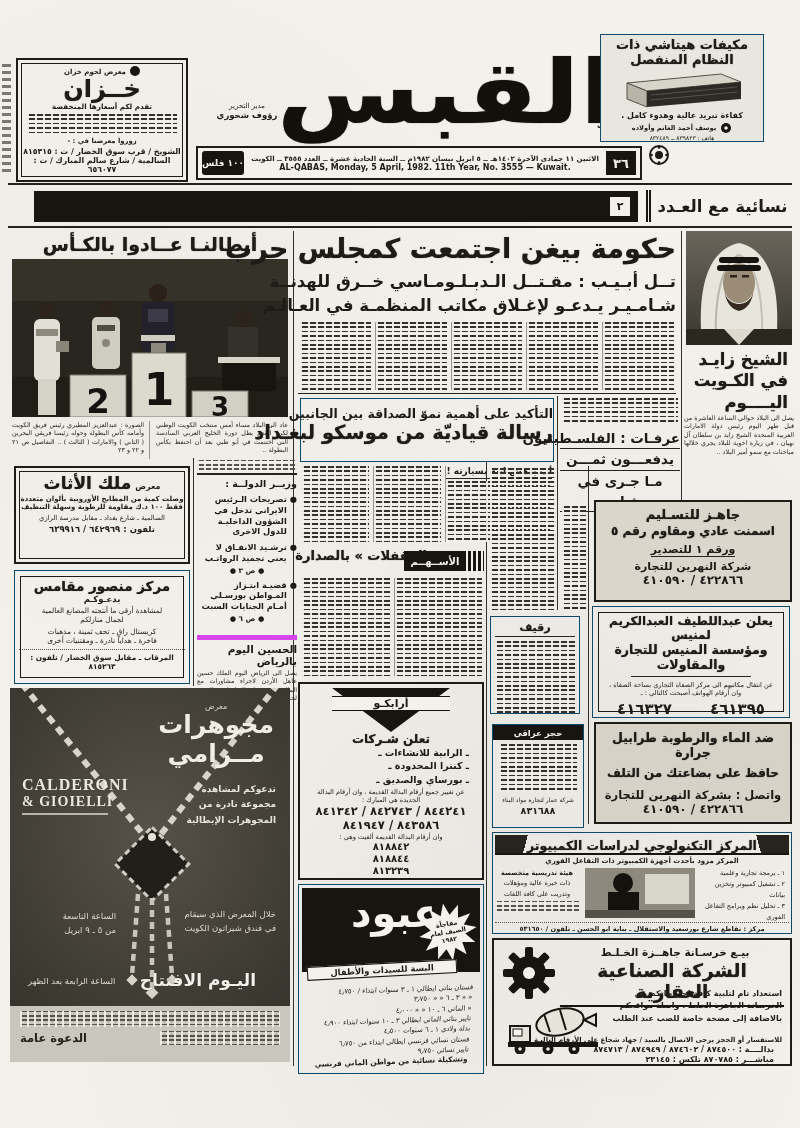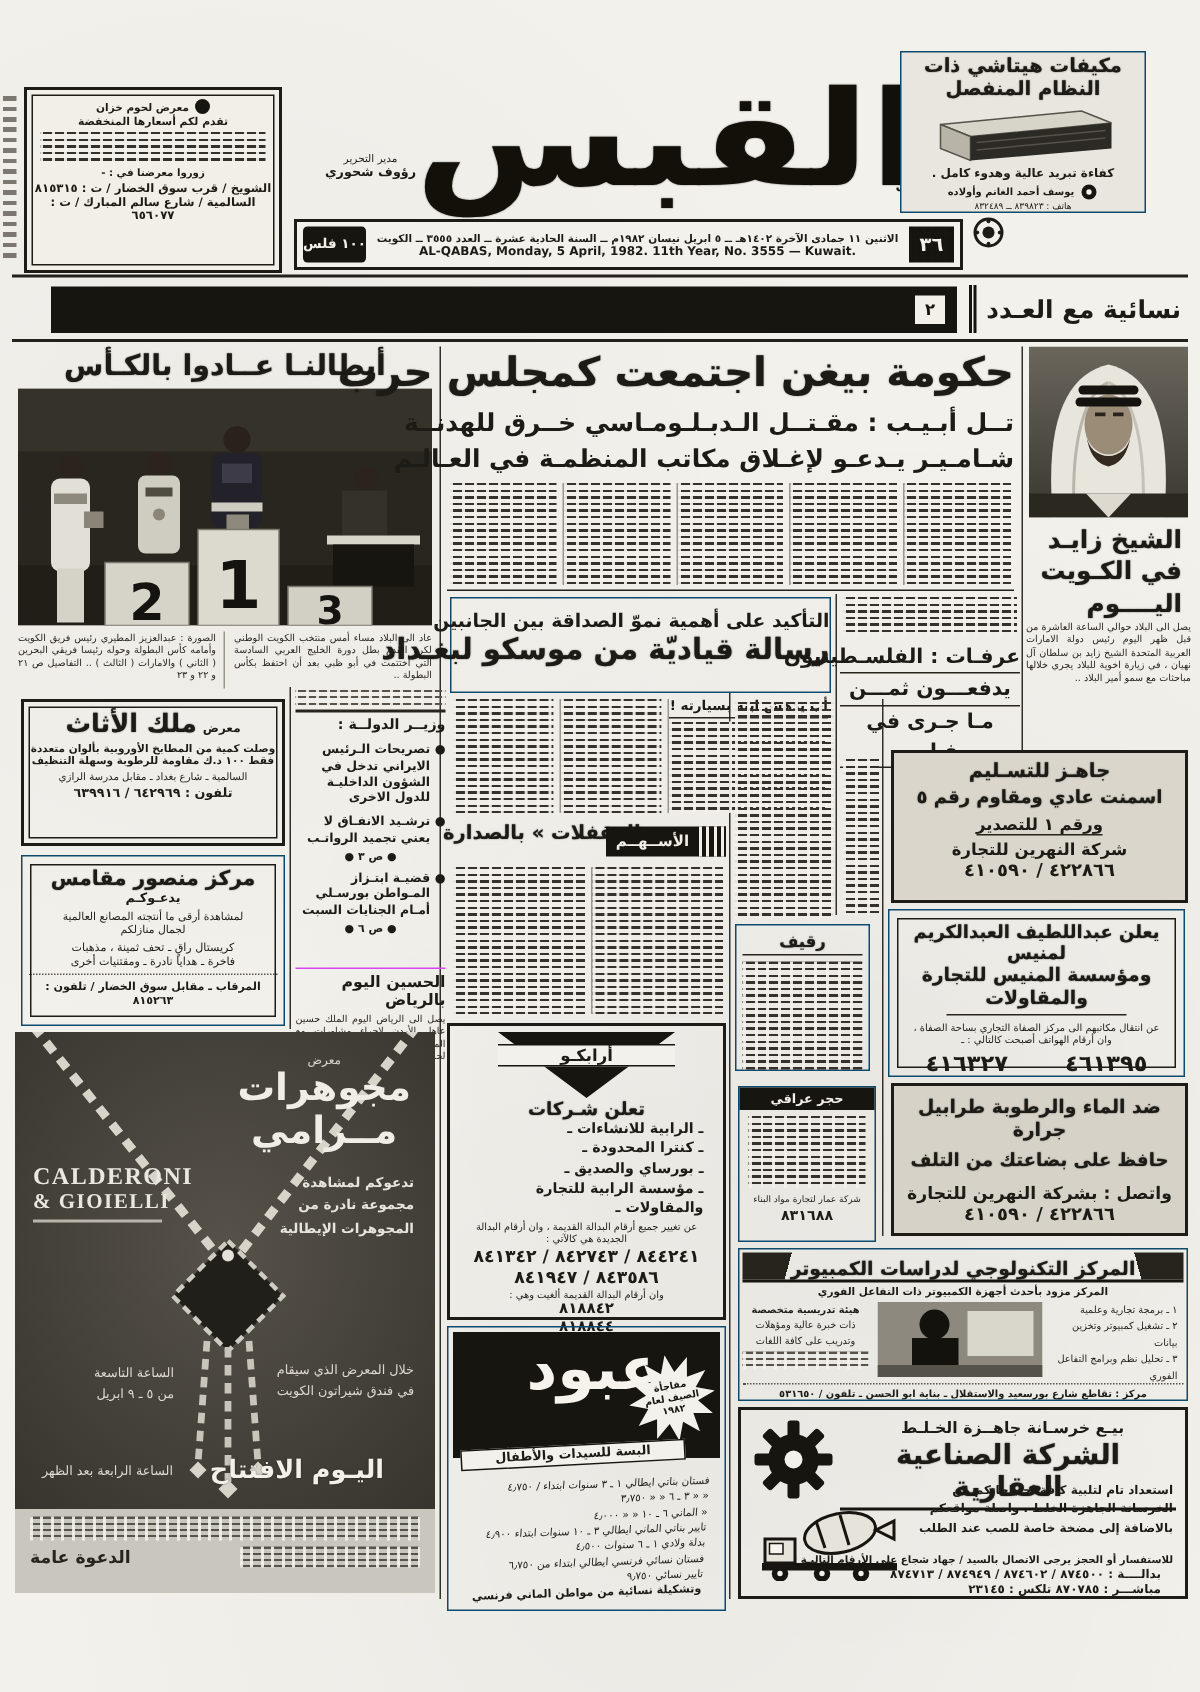--- a/index.html
+++ b/index.html
@@ -59,20 +59,21 @@
 <div class="hr" style="left:8px;top:226px;width:784px;height:2px"></div>
 <div class="hr" style="left:298px;top:393px;width:378px;height:1px"></div>
 
 <div class="abs greek-v" style="left:2px;top:60px;width:9px;height:112px;opacity:.7"></div>
 
 <div class="abs bx2" style="left:16px;top:58px;width:172px;height:124px;padding:3px;outline:1px solid #1e1c17;outline-offset:-6px;background:#f1efe8;text-align:center">
   <div style="display:flex;justify-content:center;align-items:flex-end;gap:4px;margin-top:3px">
     <span style="width:10px;height:10px;border-radius:50%;background:#17150f;display:inline-block"></span>
     <span class="b" style="font-size:7px">معرض لحوم خزان</span>
   </div>
+  <div class="b ink" style="font-size:24px;line-height:1.1">خــزان</div>
   <div class="b" style="font-size:7.2px">تقدم لكم أسعارها المنخفضة</div>
   <div class="greek" style="height:20px;margin:3px 6px"></div>
   <div class="b" style="font-size:6.8px">زوروا معرضنا في : -</div>
   <div class="b" style="font-size:7.8px;margin-top:2px">الشويخ / قرب سوق الخضار / ت : ٨١٥٣١٥</div>
   <div class="b" style="font-size:7.8px">السالمية / شارع سالم المبارك / ت : ٦٥٦٠٧٧</div>
 </div>
 
 <div class="abs ctr" style="left:210px;top:102px;width:74px">
   <div style="font-size:7px">مدير التحرير</div>
   <div class="b" style="font-size:8.5px">رؤوف شحوري</div>
@@ -262,21 +263,21 @@
   <div class="m-item">
       <span>●</span>
       <span>ترشـيد الانفـاق لا يعني تجميد الرواتـب</span>
     </div>
   <div class="m-ref">● ص ٣ ●</div>
   <div class="m-item">
       <span>●</span>
       <span>قضيـة ابتـزاز المـواطن بورسـلي أمـام الجنايات السبت</span>
     </div>
   <div class="m-ref">● ص ٦ ●</div>
-  <div class="b" style="font-size:10.5px;margin-top:22px;border-top:1px solid #d946ef;padding-top:3px">الحسين اليوم بالرياض</div>
+  <div class="b" style="font-size:10.5px;margin-top:12px;border-top:5px solid #d946ef;padding-top:3px">الحسين اليوم بالرياض</div>
   <div class="tiny" style="margin-top:2px">يصل الى الرياض اليوم الملك حسين عاهل الأردن لاجراء مشاورات مع الملك فهد حول التطورات بالنسبة لحرب الخليج .</div>
 </div>
 
 <div class="abs bx2 ctr" style="left:14px;top:466px;width:176px;height:98px;padding:3px;outline:1px solid #1e1c17;outline-offset:-6px">
   <div style="display:flex;justify-content:center;align-items:baseline;gap:4px;margin-top:2px">
     <span style="font-size:8px;font-weight:bold">معرض</span>
     <span class="b ink" style="font-size:17px">ملك الأثاث</span>
   </div>
   <div class="b" style="font-size:7px;margin-top:2px">وصلت كمية من المطابخ الأوروبية بألوان متعددة</div>
   <div class="b" style="font-size:7px">فقط ١٠٠ د.ك مقاومة للرطوبة وسهلة التنظيف</div>
@@ -357,24 +358,23 @@
 <div class="abs bx2" style="left:298px;top:682px;width:186px;height:198px;padding:3px;text-align:center">
   <div style="position:relative;width:118px;height:44px;margin:1px auto 0">
     <div style="position:absolute;inset:0;background:#17150f;clip-path:polygon(0 0,100% 0,50% 100%)"></div>
     <div class="b" style="position:absolute;left:0;top:8px;width:100%;height:15px;background:#f3f1ec;border-top:1px solid #17150f;border-bottom:1px solid #17150f;font-size:11px;line-height:14px">أرابكـو</div>
   </div>
   <div class="b ink" style="font-size:12px">تعلن شـركات</div>
   <div class="b" style="text-align:right;padding-right:10px;font-size:9.5px;line-height:1.4">
     <div>ـ الرابية للانشاءات ـ</div>
     <div>ـ كنترا المحدودة ـ</div>
     <div>ـ بورساي والصديق ـ</div>
-    <div>ـ مؤسسة الرابية للتجارة والمقاولات ـ</div>
   </div>
   <div style="font-size:6.6px;margin-top:2px">عن تغيير جميع أرقام البدالة القديمة ، وان أرقام البدالة</div>
-  <div style="font-size:6.6px">الجديدة هي كالآتي :</div>
+  <div style="font-size:6.6px">الجديدة هي المبارك :</div>
   <div class="b" style="font-size:11.5px;letter-spacing:1px">٨٤٤٢٤١ / ٨٤٢٧٤٣ / ٨٤١٣٤٢</div>
   <div class="b" style="font-size:11.5px;letter-spacing:1px">٨٤٣٥٨٦ / ٨٤١٩٤٧</div>
   <div style="font-size:6.6px;margin-top:1px">وان أرقام البدالة القديمة ألغيت وهي :</div>
   <div class="b" style="font-size:10px;line-height:1.2">٨١٨٨٤٢</div>
   <div class="b" style="font-size:10px;line-height:1.2">٨١٨٨٤٤</div>
   <div class="b" style="font-size:10px;line-height:1.2">٨١٣٢٣٩</div>
 </div>
 
 <div class="abs bx1" style="left:298px;top:884px;width:186px;height:190px;overflow:hidden">
   <div class="abs" style="left:3px;top:3px;width:178px;height:84px;background:#17150f"></div>

